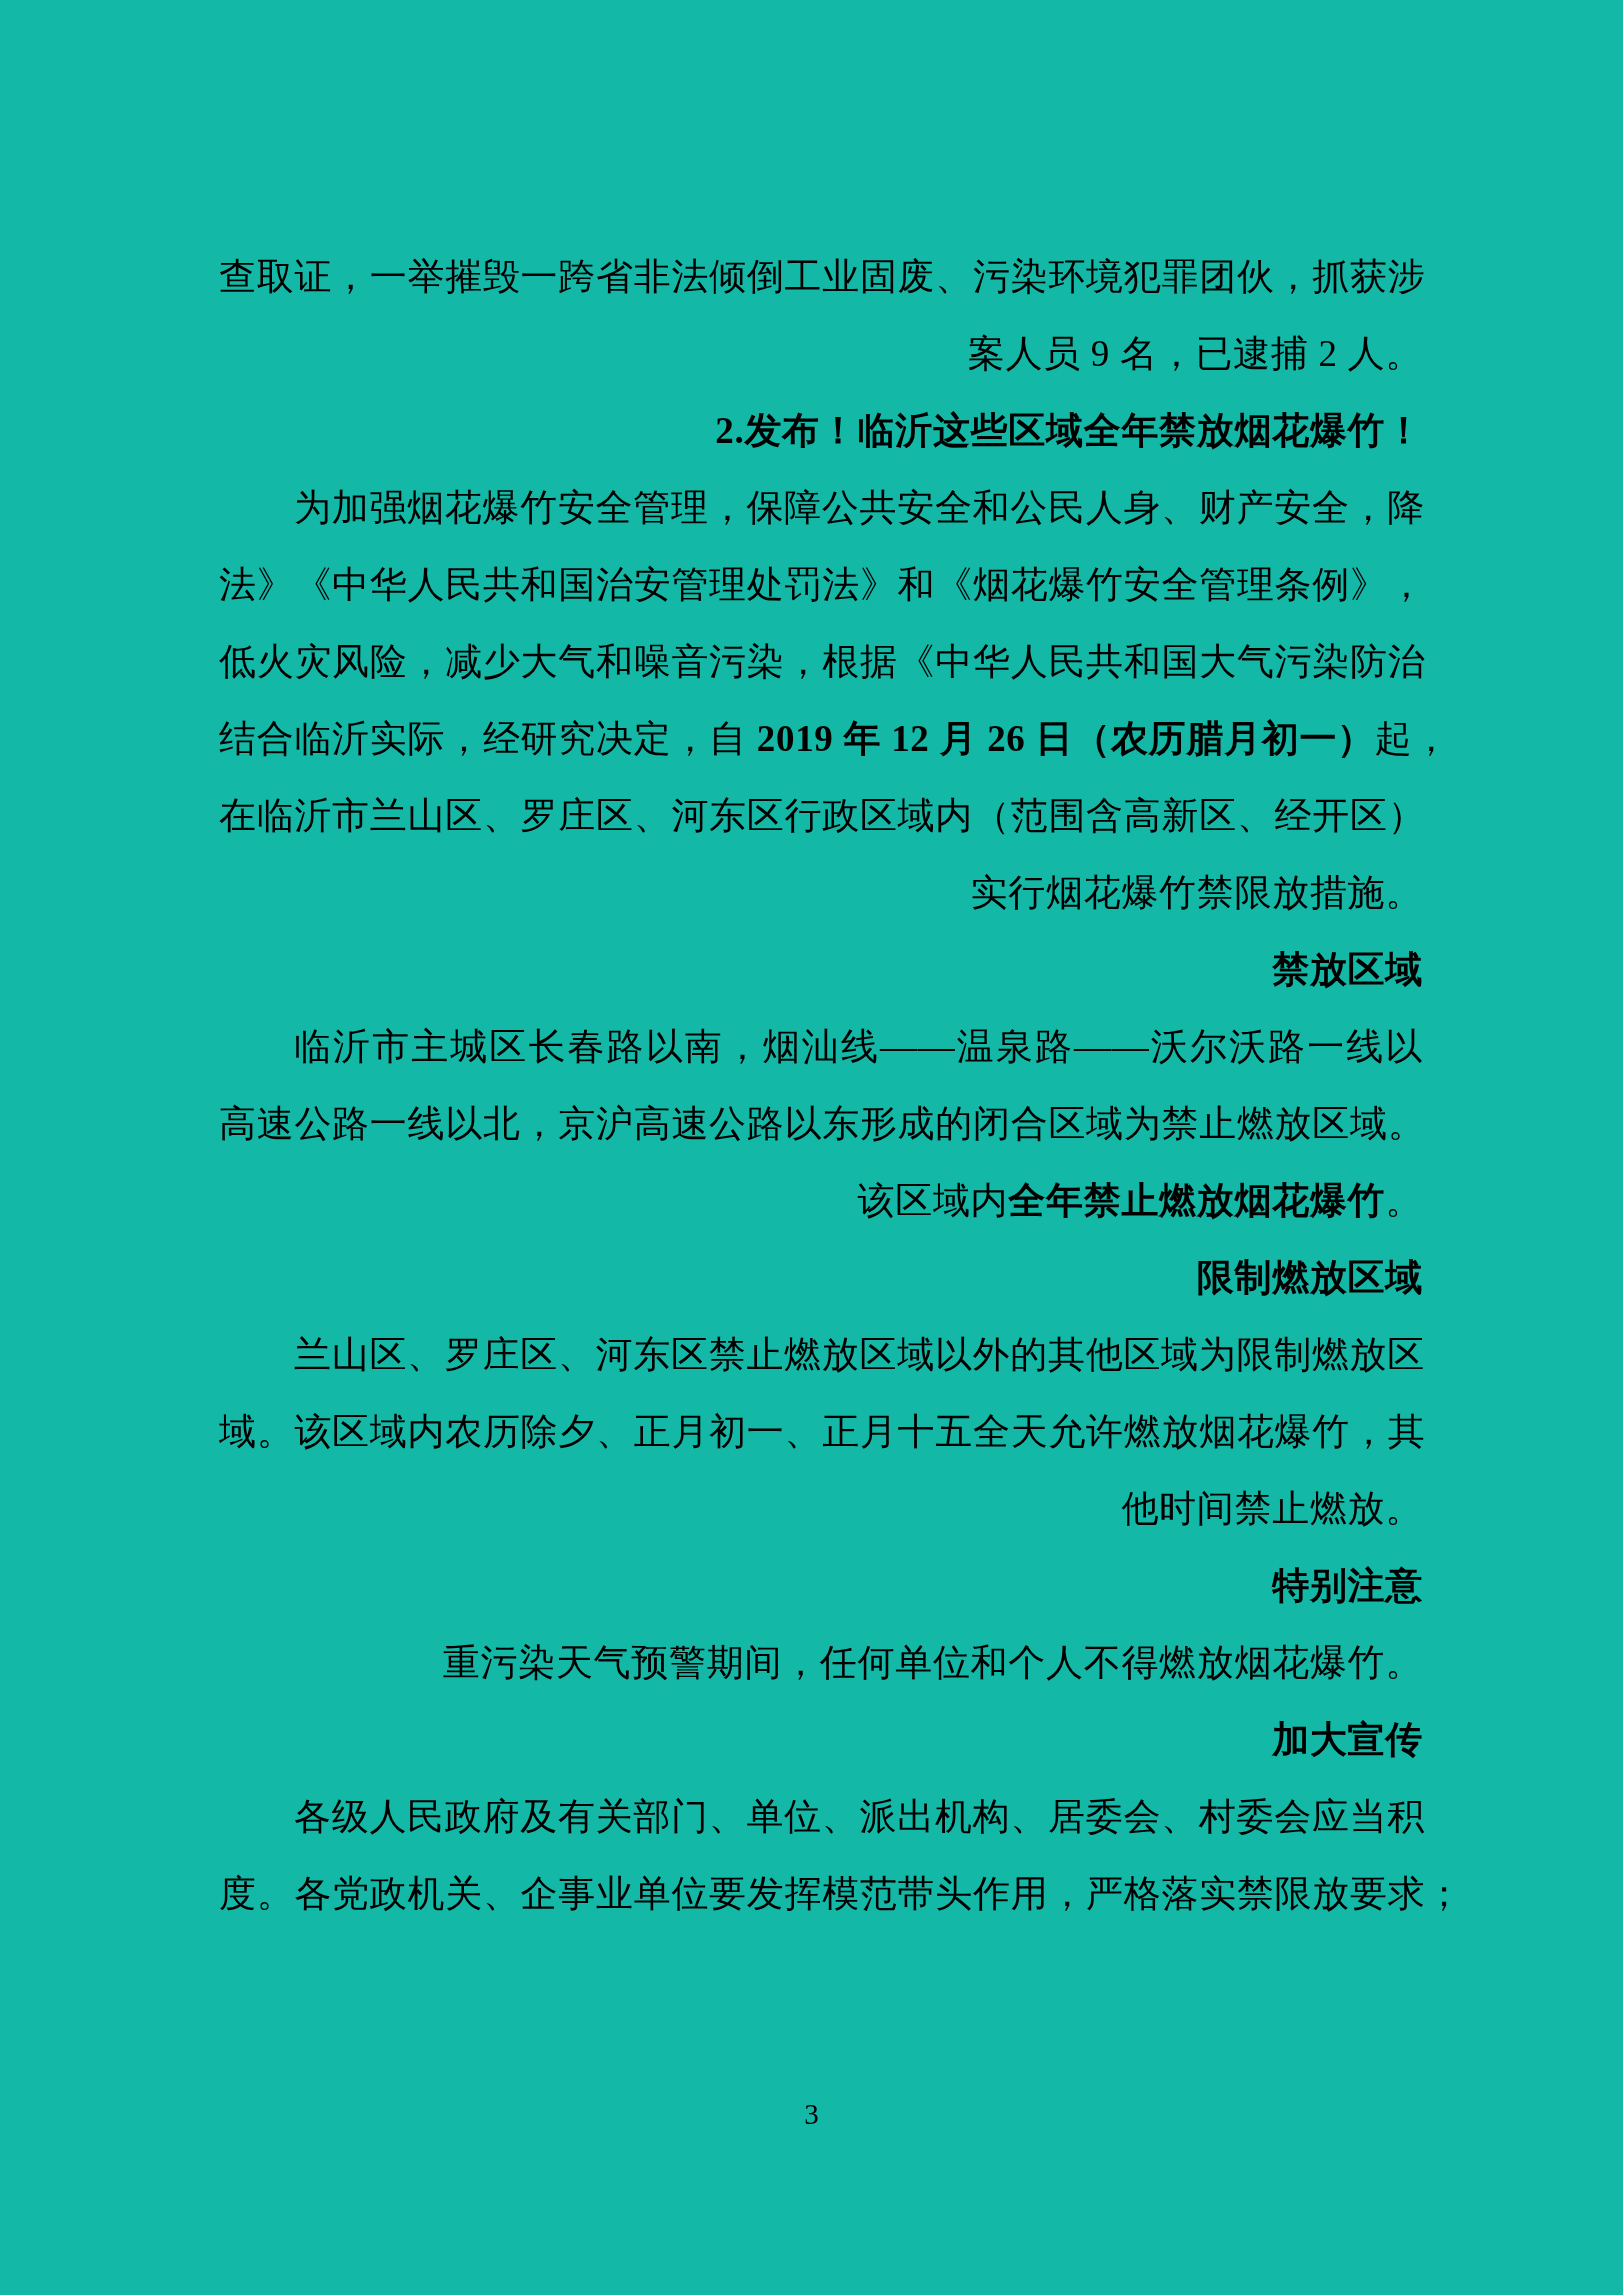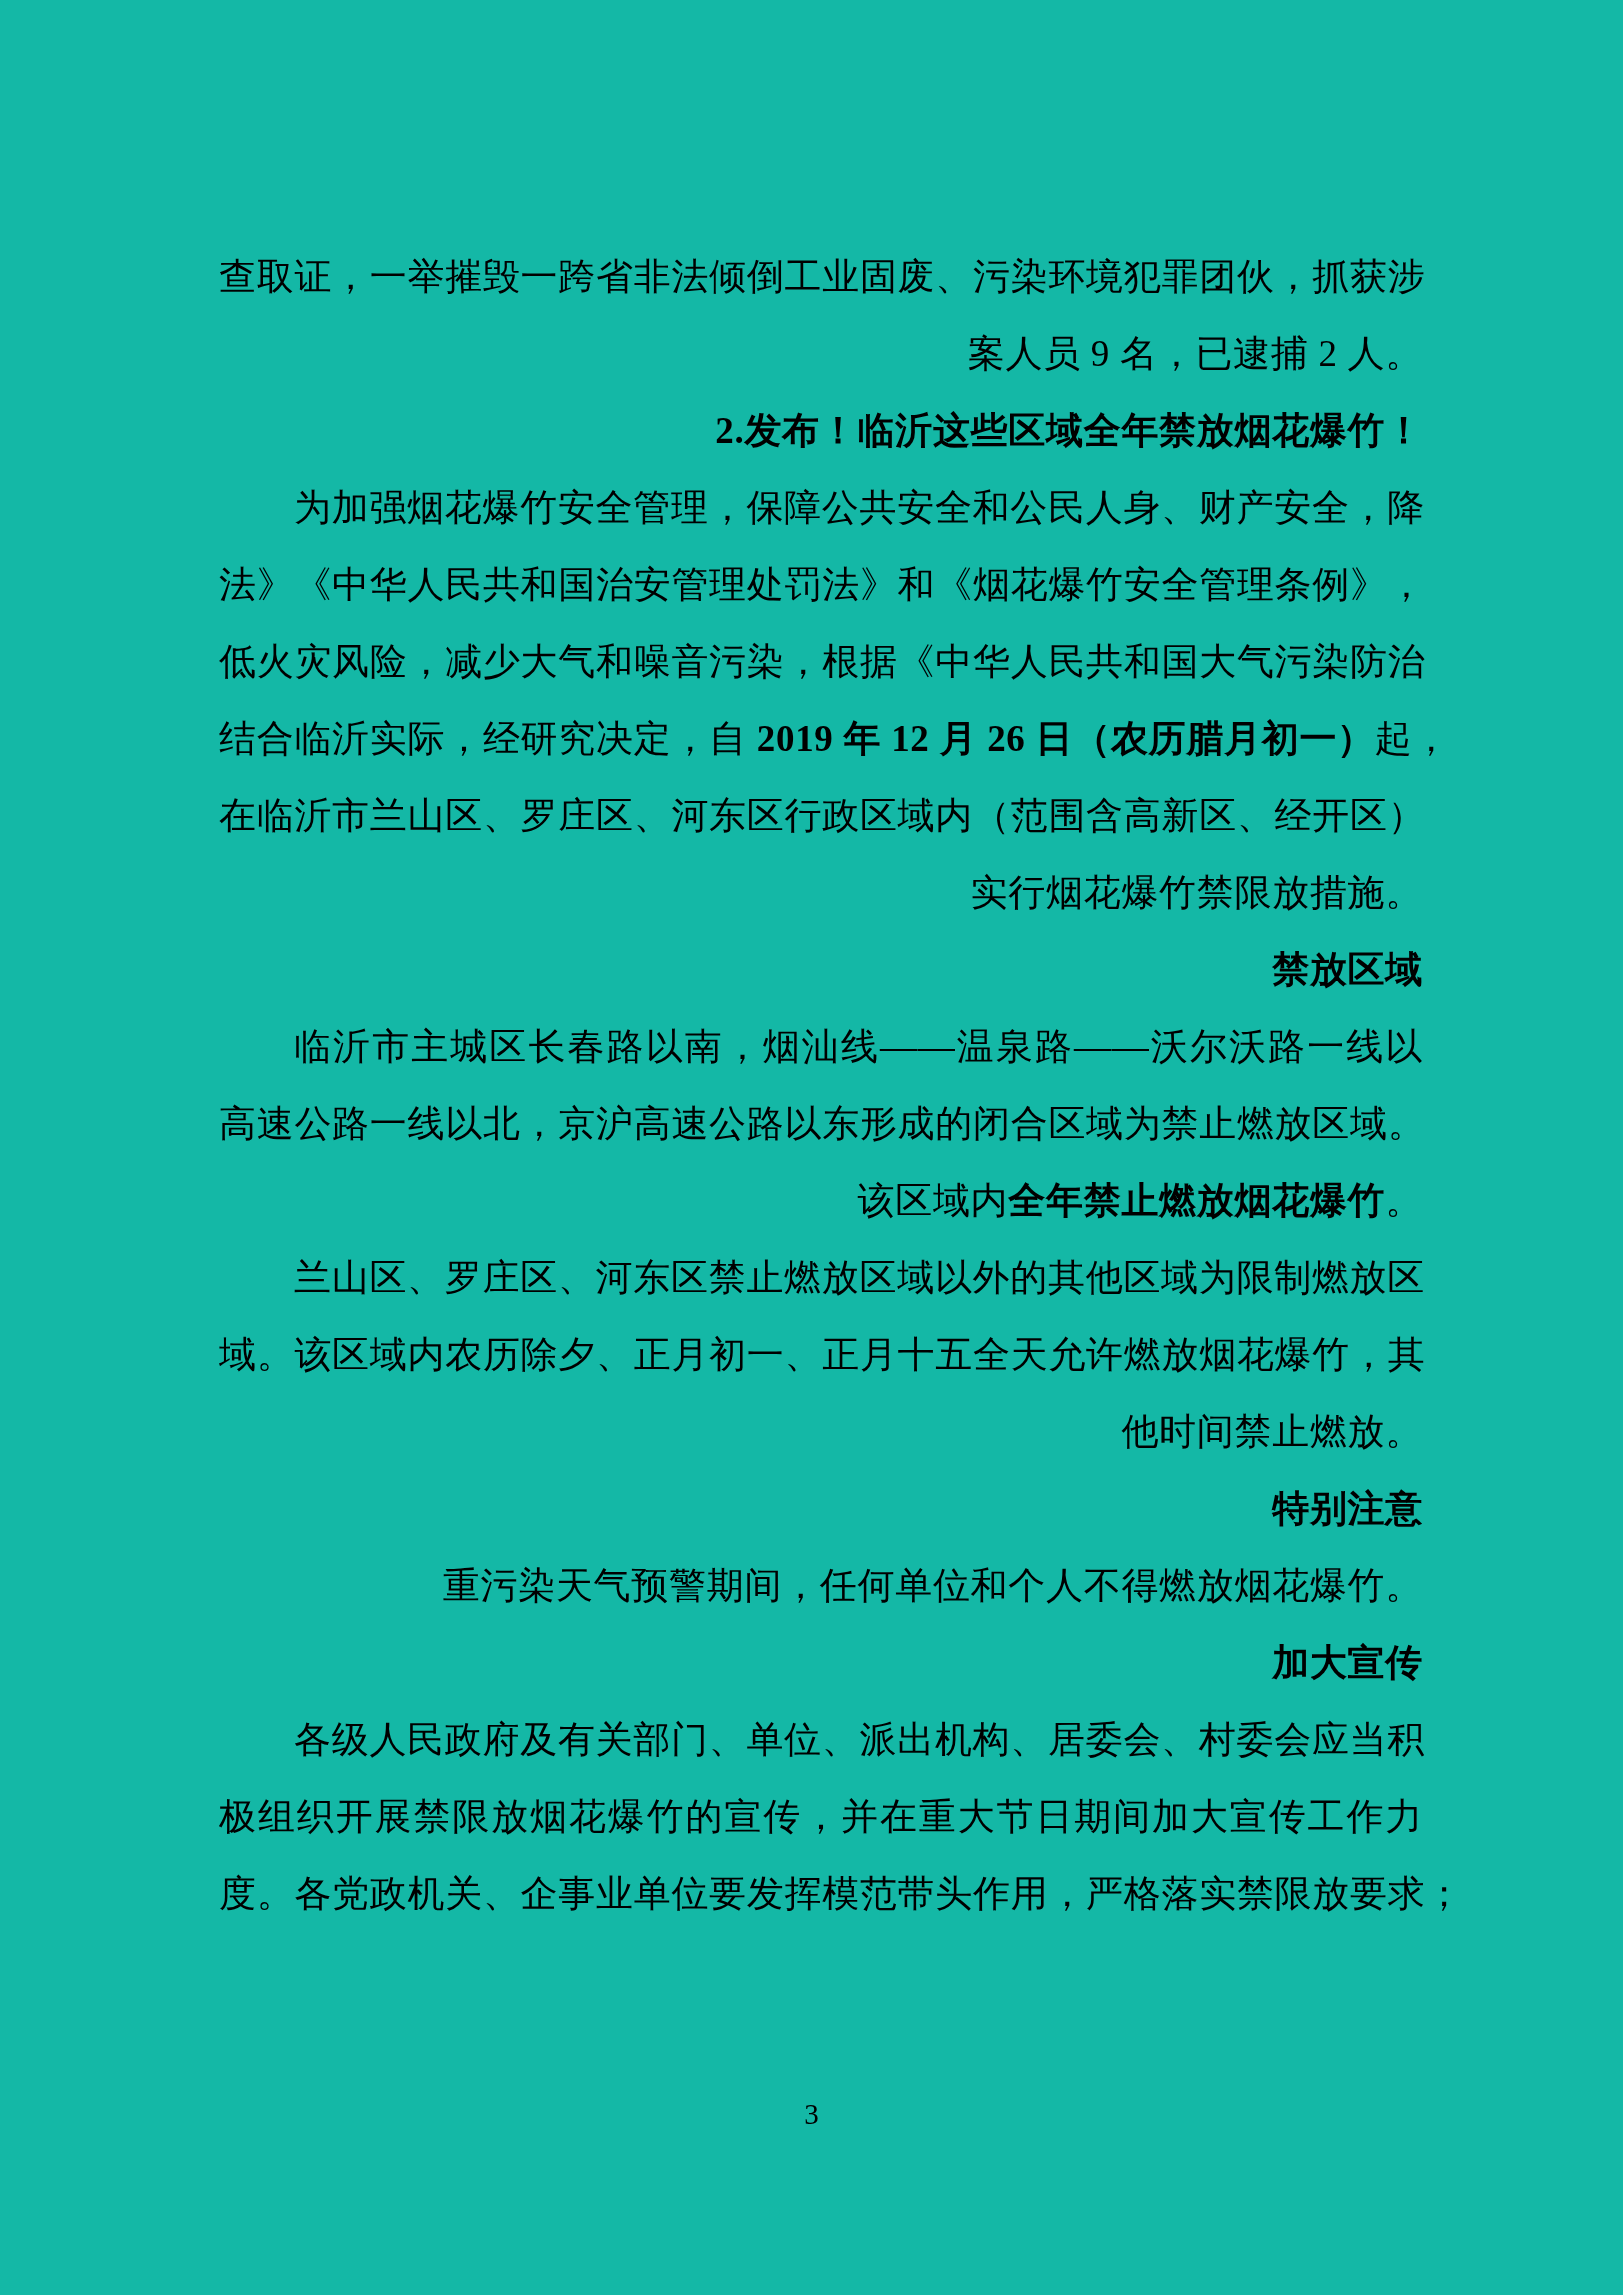--- a/index.html
+++ b/index.html
@@ -69,25 +69,25 @@
       <div class="line indent justify"><span class="seg">为加强烟花爆竹安全管理，保障公共安全和公民人身、财产安全，降</span></div>
       <div class="line justify"><span class="seg">法》《中华人民共和国治安管理处罚法》和《烟花爆竹安全管理条例》，</span></div>
       <div class="line justify"><span class="seg">低火灾风险，减少大气和噪音污染，根据《中华人民共和国大气污染防治</span></div>
       <div class="line justify"><span class="seg">结合临沂实际，经研究决定，自 </span><span class="seg bold">2019 年 12 月 26 日（农历腊月初一）</span><span class="seg">起，</span></div>
       <div class="line justify"><span class="seg">在临沂市兰山区、罗庄区、河东区行政区域内（范围含高新区、经开区）</span></div>
       <div class="line"><span class="seg">实行烟花爆竹禁限放措施。</span></div>
       <div class="line indent"><span class="seg bold">禁放区域</span></div>
       <div class="line indent justify"><span class="seg">临沂市主城区长春路以南，烟汕线——温泉路——沃尔沃路一线以</span></div>
       <div class="line justify"><span class="seg">高速公路一线以北，京沪高速公路以东形成的闭合区域为禁止燃放区域。</span></div>
       <div class="line"><span class="seg">该区域内</span><span class="seg bold">全年禁止燃放烟花爆竹</span><span class="seg">。</span></div>
+      <div class="line indent"><span class="seg bold">限制燃放区域</span></div>
       <div class="line indent justify"><span class="seg">兰山区、罗庄区、河东区禁止燃放区域以外的其他区域为限制燃放区</span></div>
       <div class="line justify"><span class="seg">域。该区域内农历除夕、正月初一、正月十五全天允许燃放烟花爆竹，其</span></div>
       <div class="line"><span class="seg">他时间禁止燃放。</span></div>
       <div class="line indent"><span class="seg bold">特别注意</span></div>
       <div class="line indent"><span class="seg">重污染天气预警期间，任何单位和个人不得燃放烟花爆竹。</span></div>
       <div class="line indent"><span class="seg bold">加大宣传</span></div>
       <div class="line indent justify"><span class="seg">各级人民政府及有关部门、单位、派出机构、居委会、村委会应当积</span></div>
-      <div class="line justify"><span class="seg">极组织开展禁限放烟花爆竹的宣传，并在重大节日期间加大宣传工作力</span></div>
       <div class="line justify"><span class="seg">度。各党政机关、企事业单位要发挥模范带头作用，严格落实禁限放要求；</span></div>
     </div>
   <div class="page-number">3</div>
 </div>
 
 
 </body></html>

